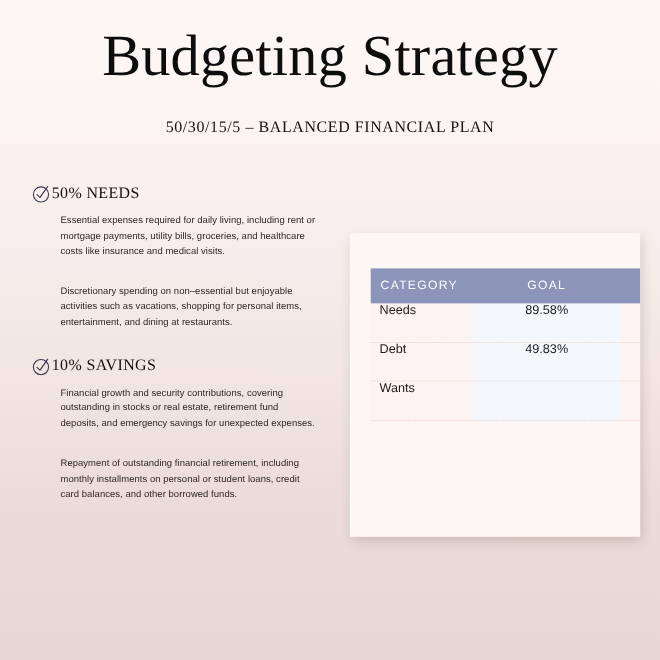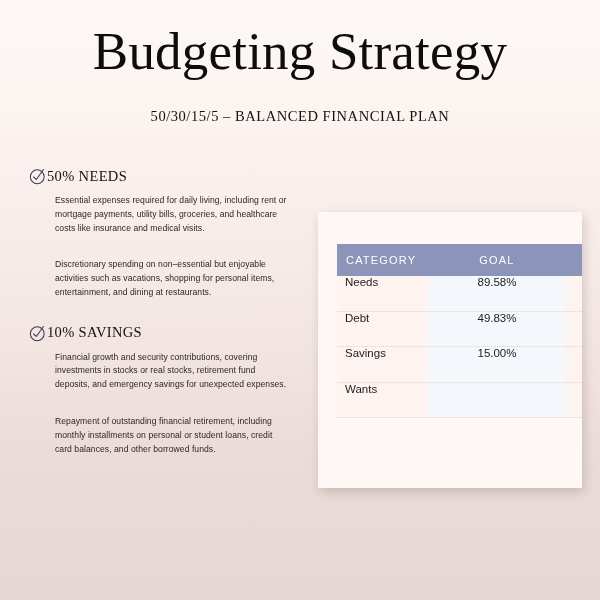--- a/index.html
+++ b/index.html
@@ -189,21 +189,21 @@
     <div class="item">
       <div class="item-head">
         <span class="check-icon">
           <svg viewBox="0 0 24 24" width="18" height="18">
             <circle cx="11" cy="13" r="9.2" fill="none" stroke="#3a3a52" stroke-width="1.35"></circle>
             <path d="M6.2 13.3 L9.8 16.6 L19.2 3.4" fill="none" stroke="#3a3a52" stroke-width="1.45" stroke-linecap="round" stroke-linejoin="round"></path>
           </svg>
         </span>
         <span class="item-title">10% SAVINGS</span>
       </div>
-      <div class="item-desc">Financial growth and security contributions, covering investments in stocks or real stocks, retirement fund deposits, and emergency savings for unexpected expenses.</div>
+      <div class="item-desc">Financial growth and security contributions, covering outstanding in stocks or real estate, retirement fund deposits, and emergency savings for unexpected expenses.</div>
     </div>
 
     <div class="item">
       <div class="item-desc">Repayment of outstanding financial retirement, including monthly installments on personal or student loans, credit card balances, and other borrowed funds.</div>
     </div>
 
   </div>
 
   <div class="table-card">
     <div class="table-inner">
@@ -219,25 +219,20 @@
         <div class="t-cell t-cell-goal">89.58%</div>
         <div class="t-cell t-cell-pad"></div>
       </div>
 
       <div class="t-row t-body-row">
         <div class="t-cell t-cell-cat">Debt</div>
         <div class="t-cell t-cell-goal">49.83%</div>
         <div class="t-cell t-cell-pad"></div>
       </div>
 
-      <div class="t-row t-body-row">
-        <div class="t-cell t-cell-cat">Savings</div>
-        <div class="t-cell t-cell-goal">15.00%</div>
-        <div class="t-cell t-cell-pad"></div>
-      </div>
 
       <div class="t-row t-body-row">
         <div class="t-cell t-cell-cat">Wants</div>
         <div class="t-cell t-cell-pad"></div>
       </div>
 
       <div class="t-foot-strip"></div>
 
     </div>
   </div>

